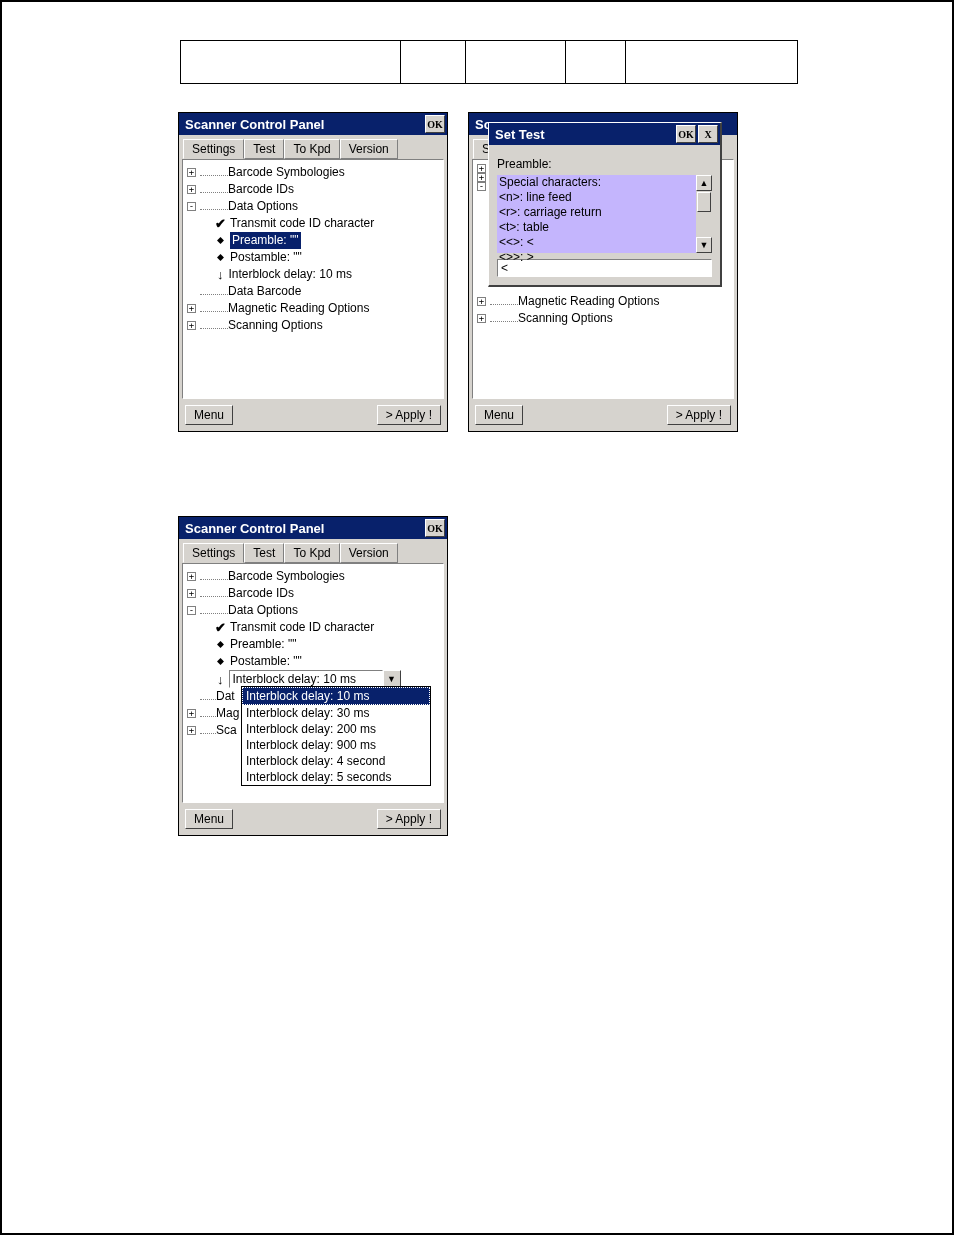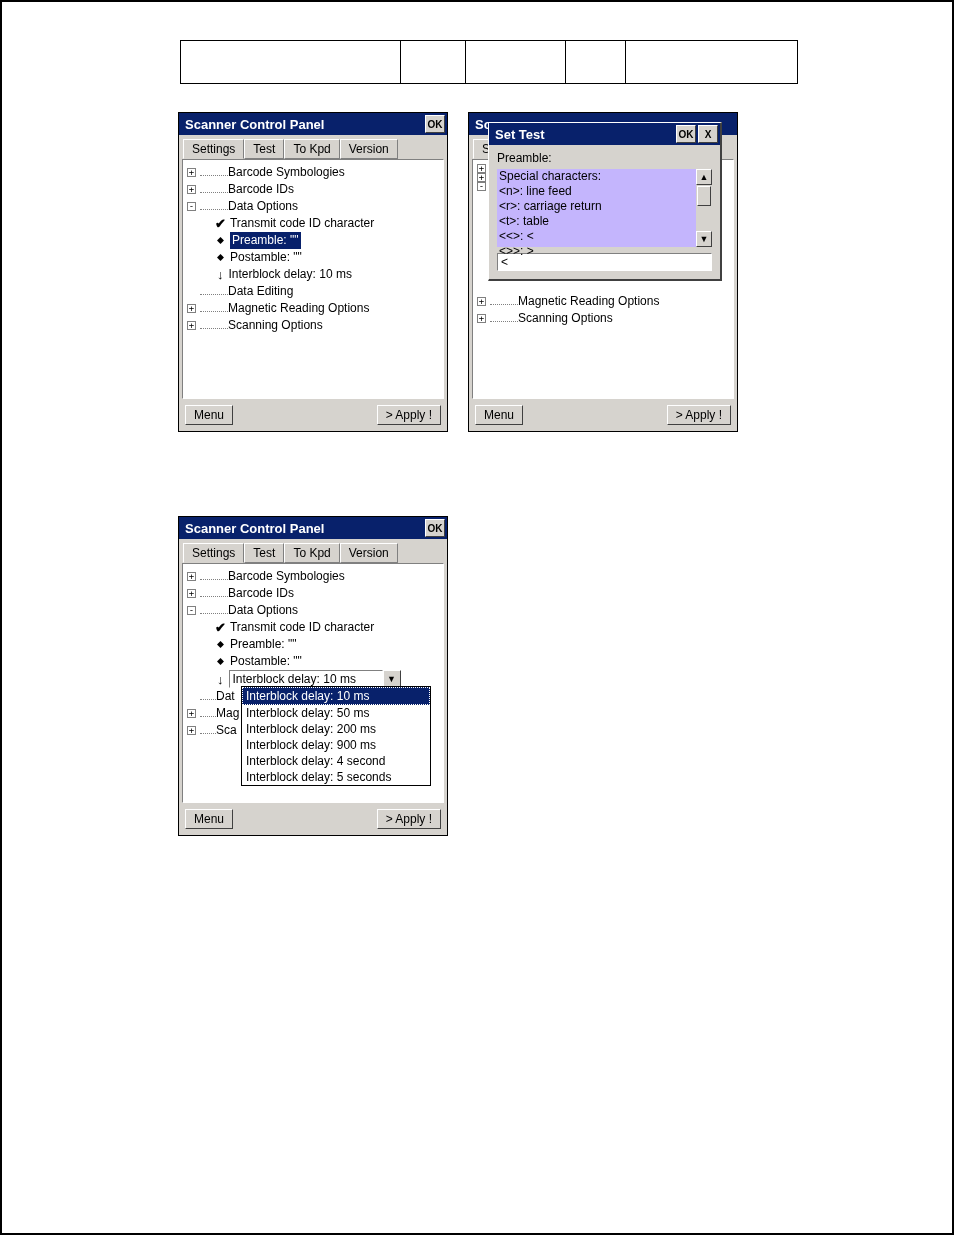--- a/index.html
+++ b/index.html
@@ -44,21 +44,21 @@
     background: #08216b;
     color: #fff;
     font-weight: bold;
     font-size: 13px;
     height: 22px;
     display: flex;
     align-items: center;
     padding: 0 2px 0 6px;
     justify-content: space-between;
   }
-  .titlebar-btns { display:flex; gap:2px; }
+  .titlebar-btns { display:flex; gap:2px;font-family:Liberation Serif, serif; }
   .title-btn {
     width: 20px; height: 18px;
     background: #d6d3ce;
     border-top:1px solid #fff; border-left:1px solid #fff;
     border-right:1px solid #404040; border-bottom:1px solid #404040;
     font-size: 10px; font-weight: bold;
     display:flex; align-items:center; justify-content:center;
     color:#000;
     cursor:pointer;
   }
@@ -154,21 +154,21 @@
   .panel-b-wrap { position:relative; width:270px; }
   .dialog-setdata {
     position:absolute;
     top: 10px; left: 20px;
     width: 234px;
     background:#d6d3ce;
     border-top:1px solid #fff; border-left:1px solid #fff;
     border-right:2px solid #404040; border-bottom:2px solid #404040;
     z-index:5;
   }
-  .dlg-body { padding:6px 8px 8px 8px; font-size:12px; }
+  .dlg-body { padding:12px 8px 8px 8px; font-size:12px; }
   .dlg-body .lbl { margin-bottom:4px; }
   .help-box {
     height: 78px;
     background:#c4b5fd;
     padding: 0 2px;
     font-size:12px;
     line-height:15px;
     position:relative;
   }
   .help-scroll {
@@ -307,21 +307,21 @@
             <span class="node-label">Postamble: ""</span>
           </div>
         <div class="tree-row">
             <span class="indent" style="width:30px"></span>
             <span class="bullet-arrow">↓</span>
             <span class="node-label">Interblock delay: 10 ms</span>
           </div>
         <div class="tree-row">
             <span class="indent" style="width:15px"></span>
             <span class="dots" style="width:28px"></span>
-            <span class="node-label">Data Editing</span>
+            <span class="node-label">Data Barcode</span>
           </div>
         <div class="tree-row">
             <span class="exp">+</span>
             <span class="dots" style="width:28px"></span>
             <span class="node-label">Magnetic Reading Options</span>
           </div>
         <div class="tree-row">
             <span class="exp">+</span>
             <span class="dots" style="width:28px"></span>
             <span class="node-label">Scanning Options</span>
@@ -464,21 +464,21 @@
             <span class="node-label">Mag</span>
           </div>
         <div class="tree-row">
             <span class="exp">+</span>
             <span class="dots" style="width:16px"></span>
             <span class="node-label">Sca</span>
           </div>
 
         <div class="combo-list" style="top:122px; left:58px;">
           <div class="opt sel">Interblock delay: 10 ms</div>
-          <div class="opt">Interblock delay: 50 ms</div>
+          <div class="opt">Interblock delay: 30 ms</div>
           <div class="opt">Interblock delay: 200 ms</div>
           <div class="opt">Interblock delay: 900 ms</div>
           <div class="opt">Interblock delay: 4 second</div>
           <div class="opt">Interblock delay: 5 seconds</div>
         </div>
       </div>
       <div class="bottom-bar">
         <div class="btn3d">Menu</div>
         <div class="btn3d">&gt; Apply !</div>
       </div>

